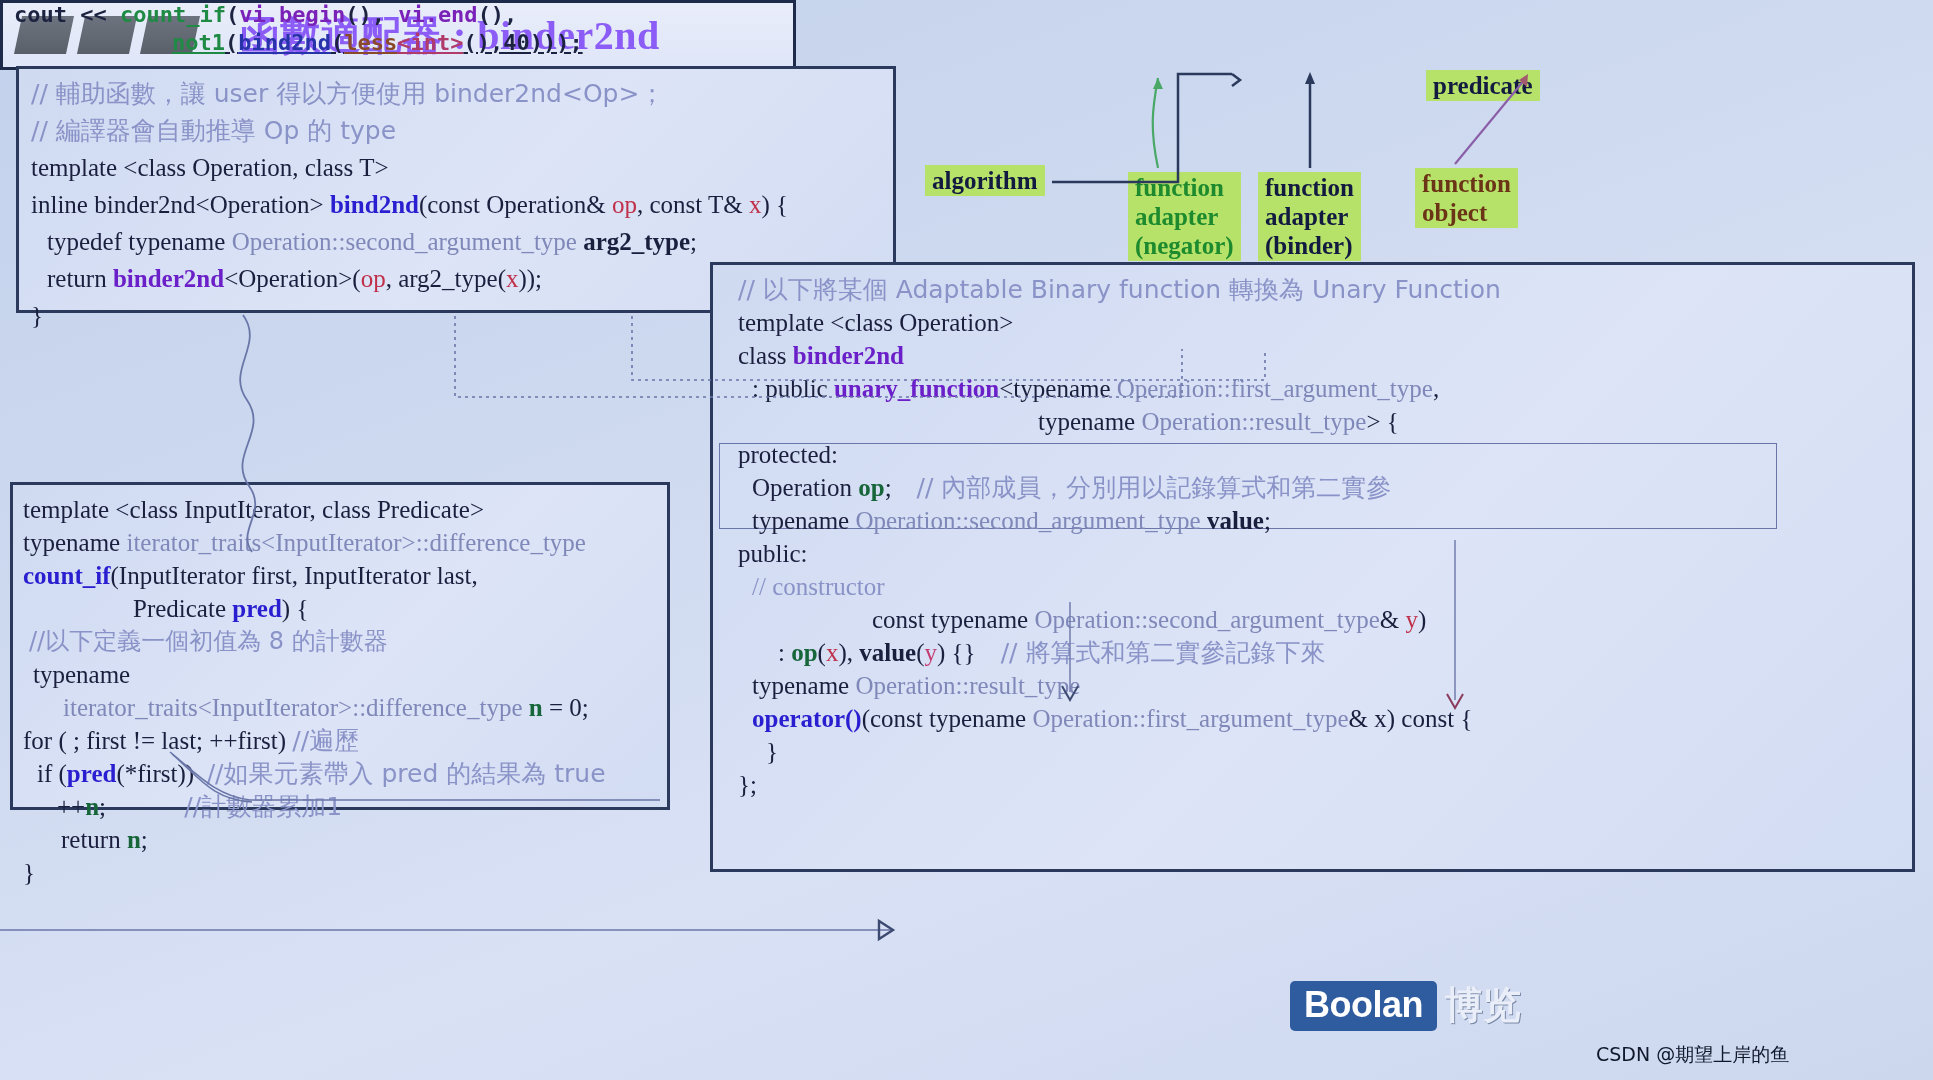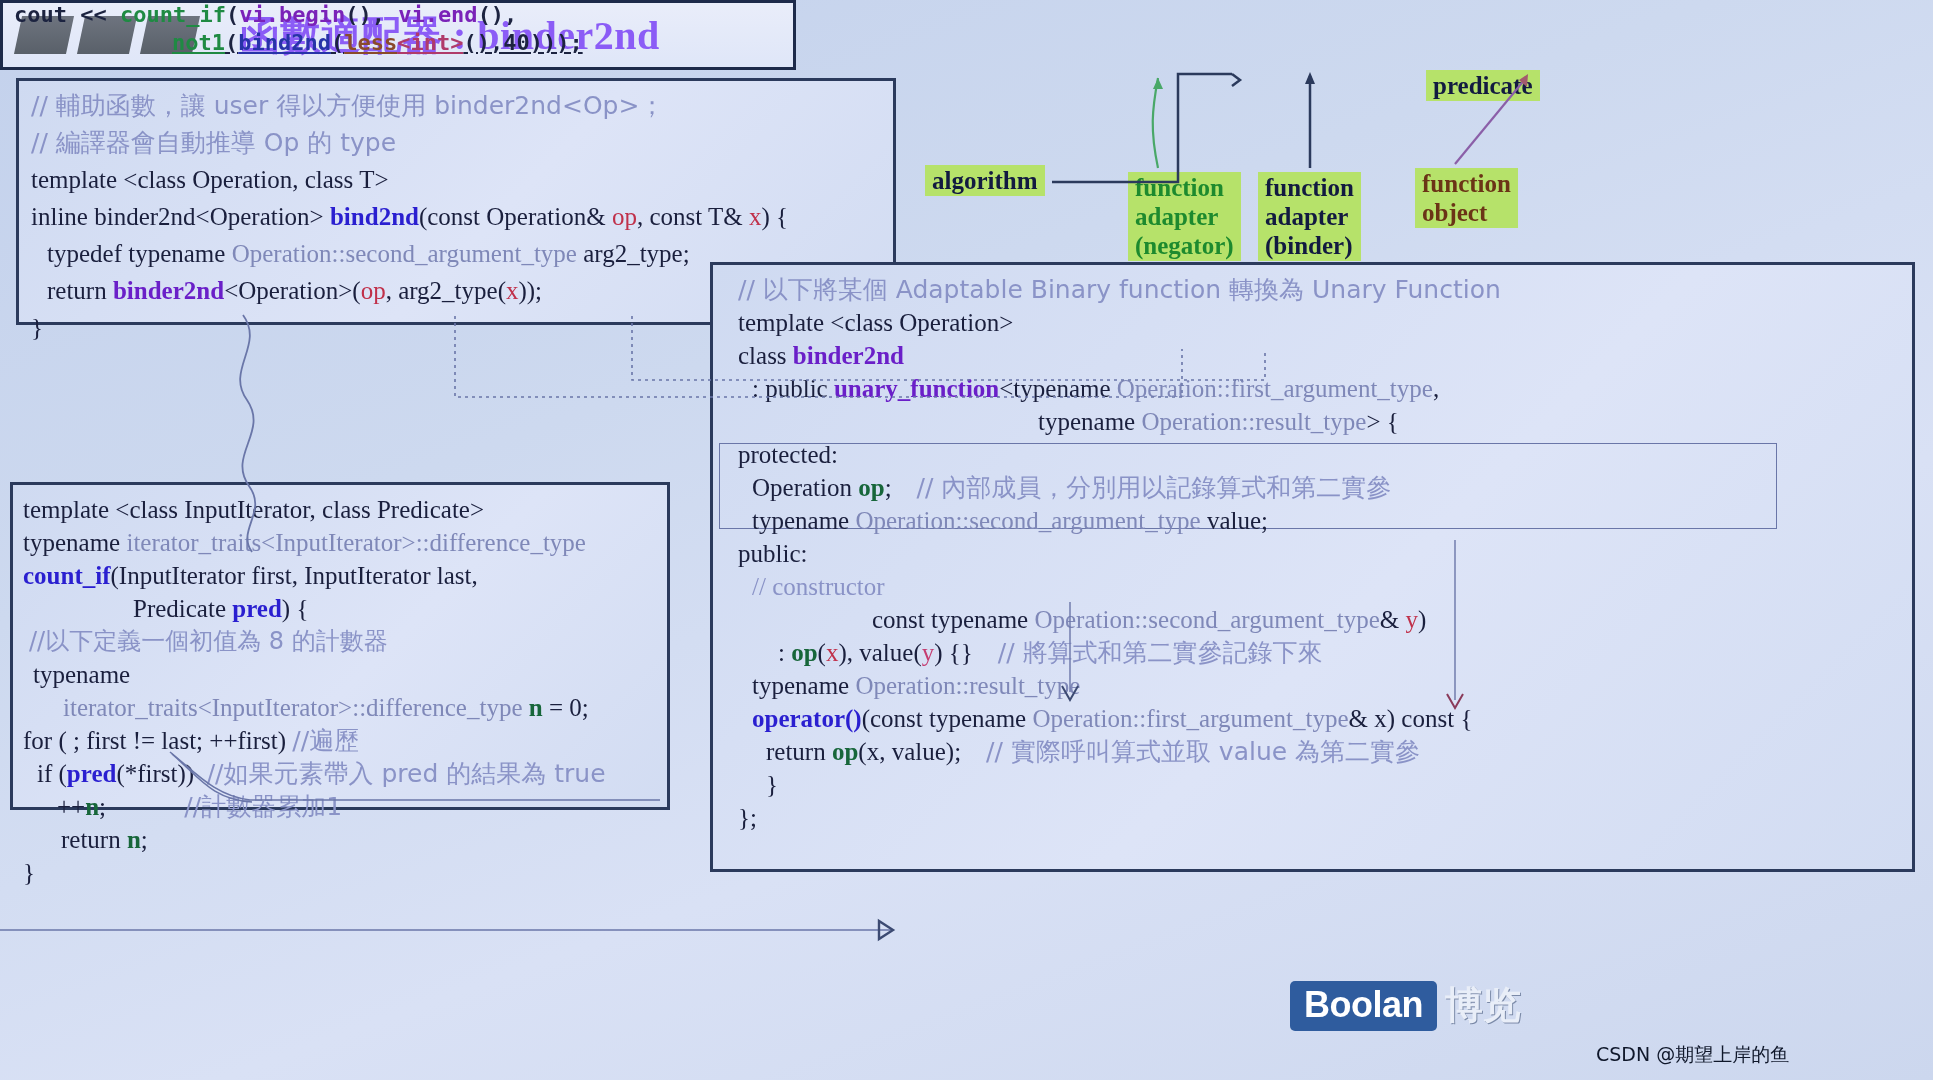--- a/index.html
+++ b/index.html
@@ -19,30 +19,30 @@
     color:#8b5cf6;letter-spacing:0.5px;white-space:nowrap;}
   .slide-title .cjk{font-family:"DejaVu Sans", sans-serif;font-weight:bold;}
 
   
   .box{position:absolute;box-sizing:border-box;
        background:linear-gradient(135deg,#cfdaf1 0%,#dde4f7 55%,#d2dcf2 100%);
        border:3px solid #2b3a5c;}
   .code{font-family:"Liberation Serif", serif;color:#1a1f3d;white-space:nowrap;}
   .cmt{color:#8a93c7;}
   .ty{color:#7f88b8;}
-  .b{font-weight:normal;}
+  .b{font-weight:bold;}
   .kwblue{color:#2a1fd0;font-weight:bold;}
   .kwpurple{color:#6a1fc8;font-weight:bold;}
   .red{color:#c0304a;}
   .pink{color:#c53b70;}
   .grn{color:#17663a;font-weight:bold;}
   .cjk{font-family:"DejaVu Sans", sans-serif;}
 
   
-  #box-bind2nd{left:16px;top:78px;width:880px;height:247px;}
+  #box-bind2nd{left:16px;top:66px;width:880px;height:247px;}
   #box-bind2nd .code{font-size:25px;line-height:37px;}
 
   
   #box-countif{left:10px;top:482px;width:660px;height:328px;}
   #box-countif .code{font-size:25px;line-height:33px;}
 
   
   #box-binder{left:710px;top:262px;width:1205px;height:610px;}
   #box-binder .code{font-size:25px;line-height:33px;}
 
@@ -139,21 +139,20 @@
       <div style="padding-left:300px;">typename <span class="ty">Operation::result_type</span>&gt; {</div>
       <div>protected:</div>
       <div style="padding-left:14px;">Operation <span class="b grn">op</span>; &nbsp;&nbsp;&nbsp;<span class="cmt cjk">// 內部成員，分別用以記錄算式和第二實參</span></div>
       <div style="padding-left:14px;">typename <span class="ty">Operation::second_argument_type</span> <span class="b">value</span>;</div>
       <div>public:</div>
       <div style="padding-left:14px;"><span class="cmt">// constructor</span></div>
       <div style="padding-left:134px;">const typename <span class="ty">Operation::second_argument_type</span>&amp; <span class="red">y</span>)</div>
       <div style="padding-left:40px;">: <span class="b grn">op</span>(<span class="red">x</span>), <span class="b">value</span>(<span class="pink">y</span>) {} &nbsp;&nbsp;&nbsp;<span class="cmt cjk">// 將算式和第二實參記錄下來</span></div>
       <div style="padding-left:14px;">typename <span class="ty">Operation::result_type</span></div>
       <div style="padding-left:14px;"><span class="kwblue">operator()</span>(const typename <span class="ty">Operation::first_argument_type</span>&amp; x) const {</div>
-      <div style="padding-left:28px;">return <span class="b grn">op</span>(x, <span class="b">value</span>); &nbsp;&nbsp;&nbsp;<span class="cmt cjk">// 實際呼叫算式並取 value 為第二實參</span></div>
       <div style="padding-left:28px;">}</div>
       <div>};</div>
     </div>
   </div>
 
   <div id="box-cout">
     <div class="mono" style="position:absolute;left:14px;top:2px;"><span class="m-dark">cout &lt;&lt; </span><span class="m-green">count_if</span><span class="m-dark">(</span><span class="m-purple">vi.begin</span><span class="m-dark">(), </span><span class="m-purple">vi.end</span><span class="m-dark">(),</span></div>
     <div class="mono" style="position:absolute;left:172px;top:30px;"><span class="m-green m-under">not1</span><span class="m-dark m-under">(</span><span class="m-blue m-under">bind2nd</span><span class="m-dark m-under">(</span><span class="m-brown m-under">less</span><span class="m-pink m-under">&lt;int&gt;</span><span class="m-dark m-under">(),40)));</span></div>
   </div>
 

